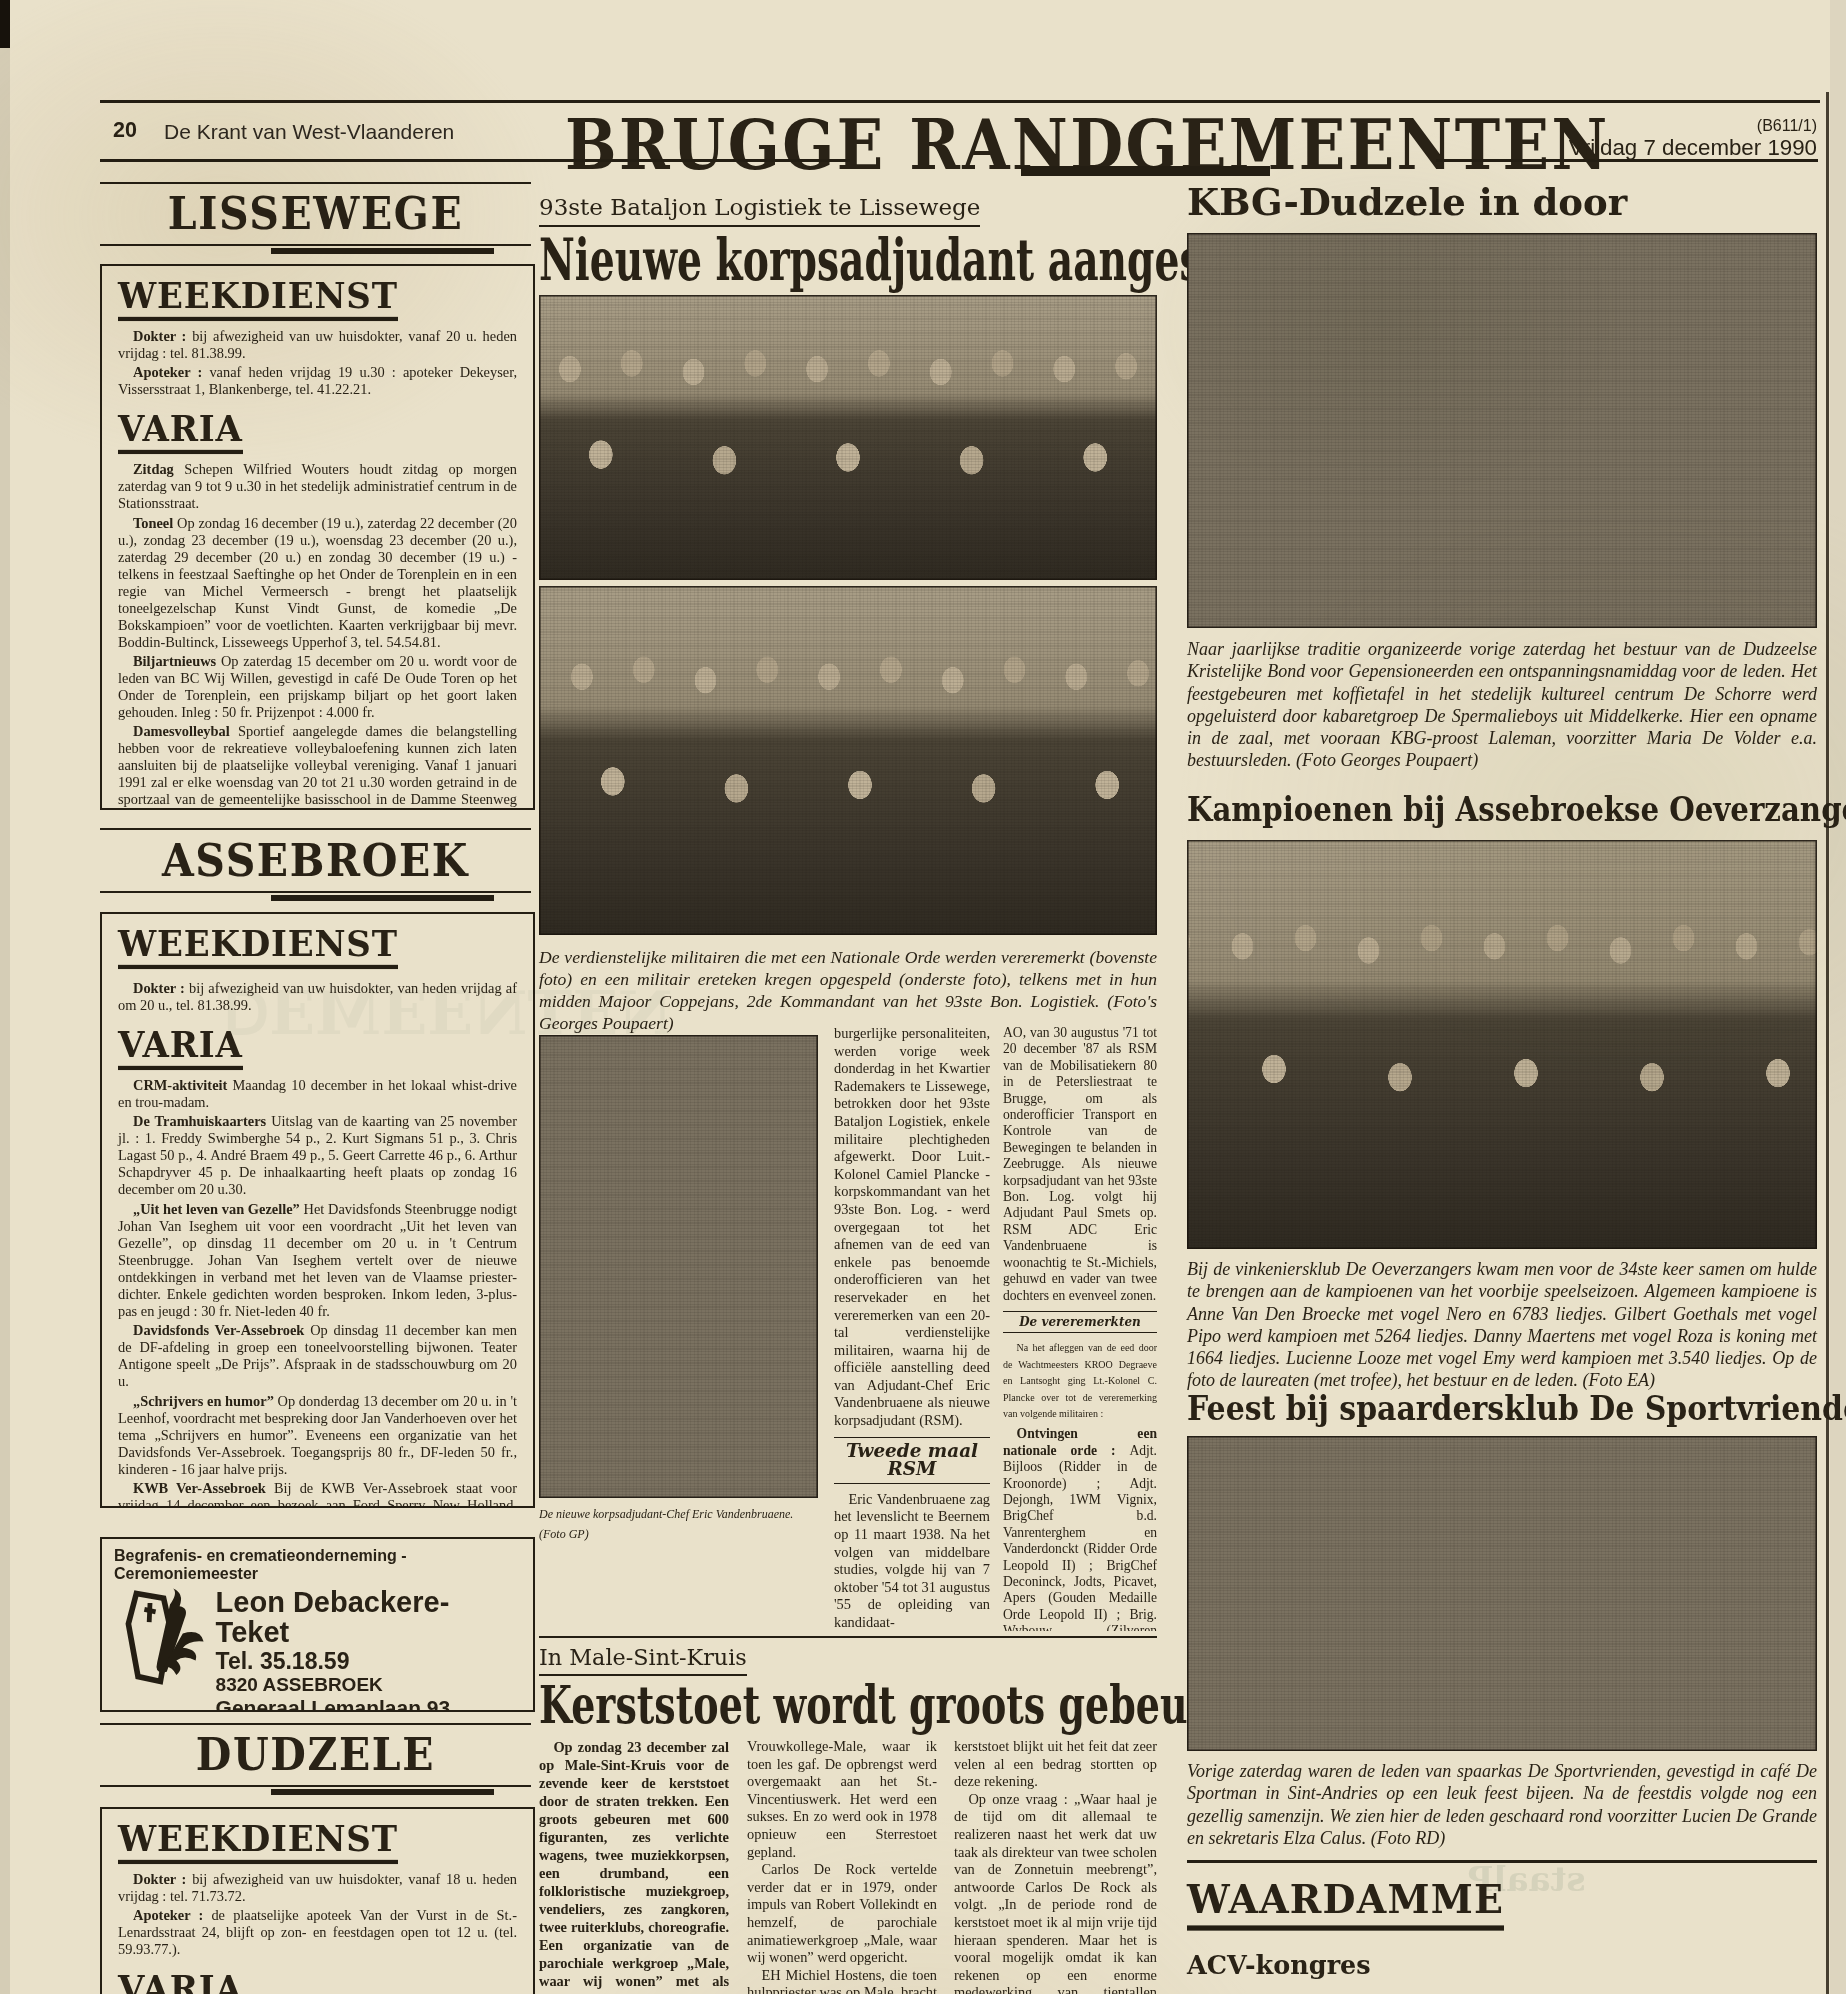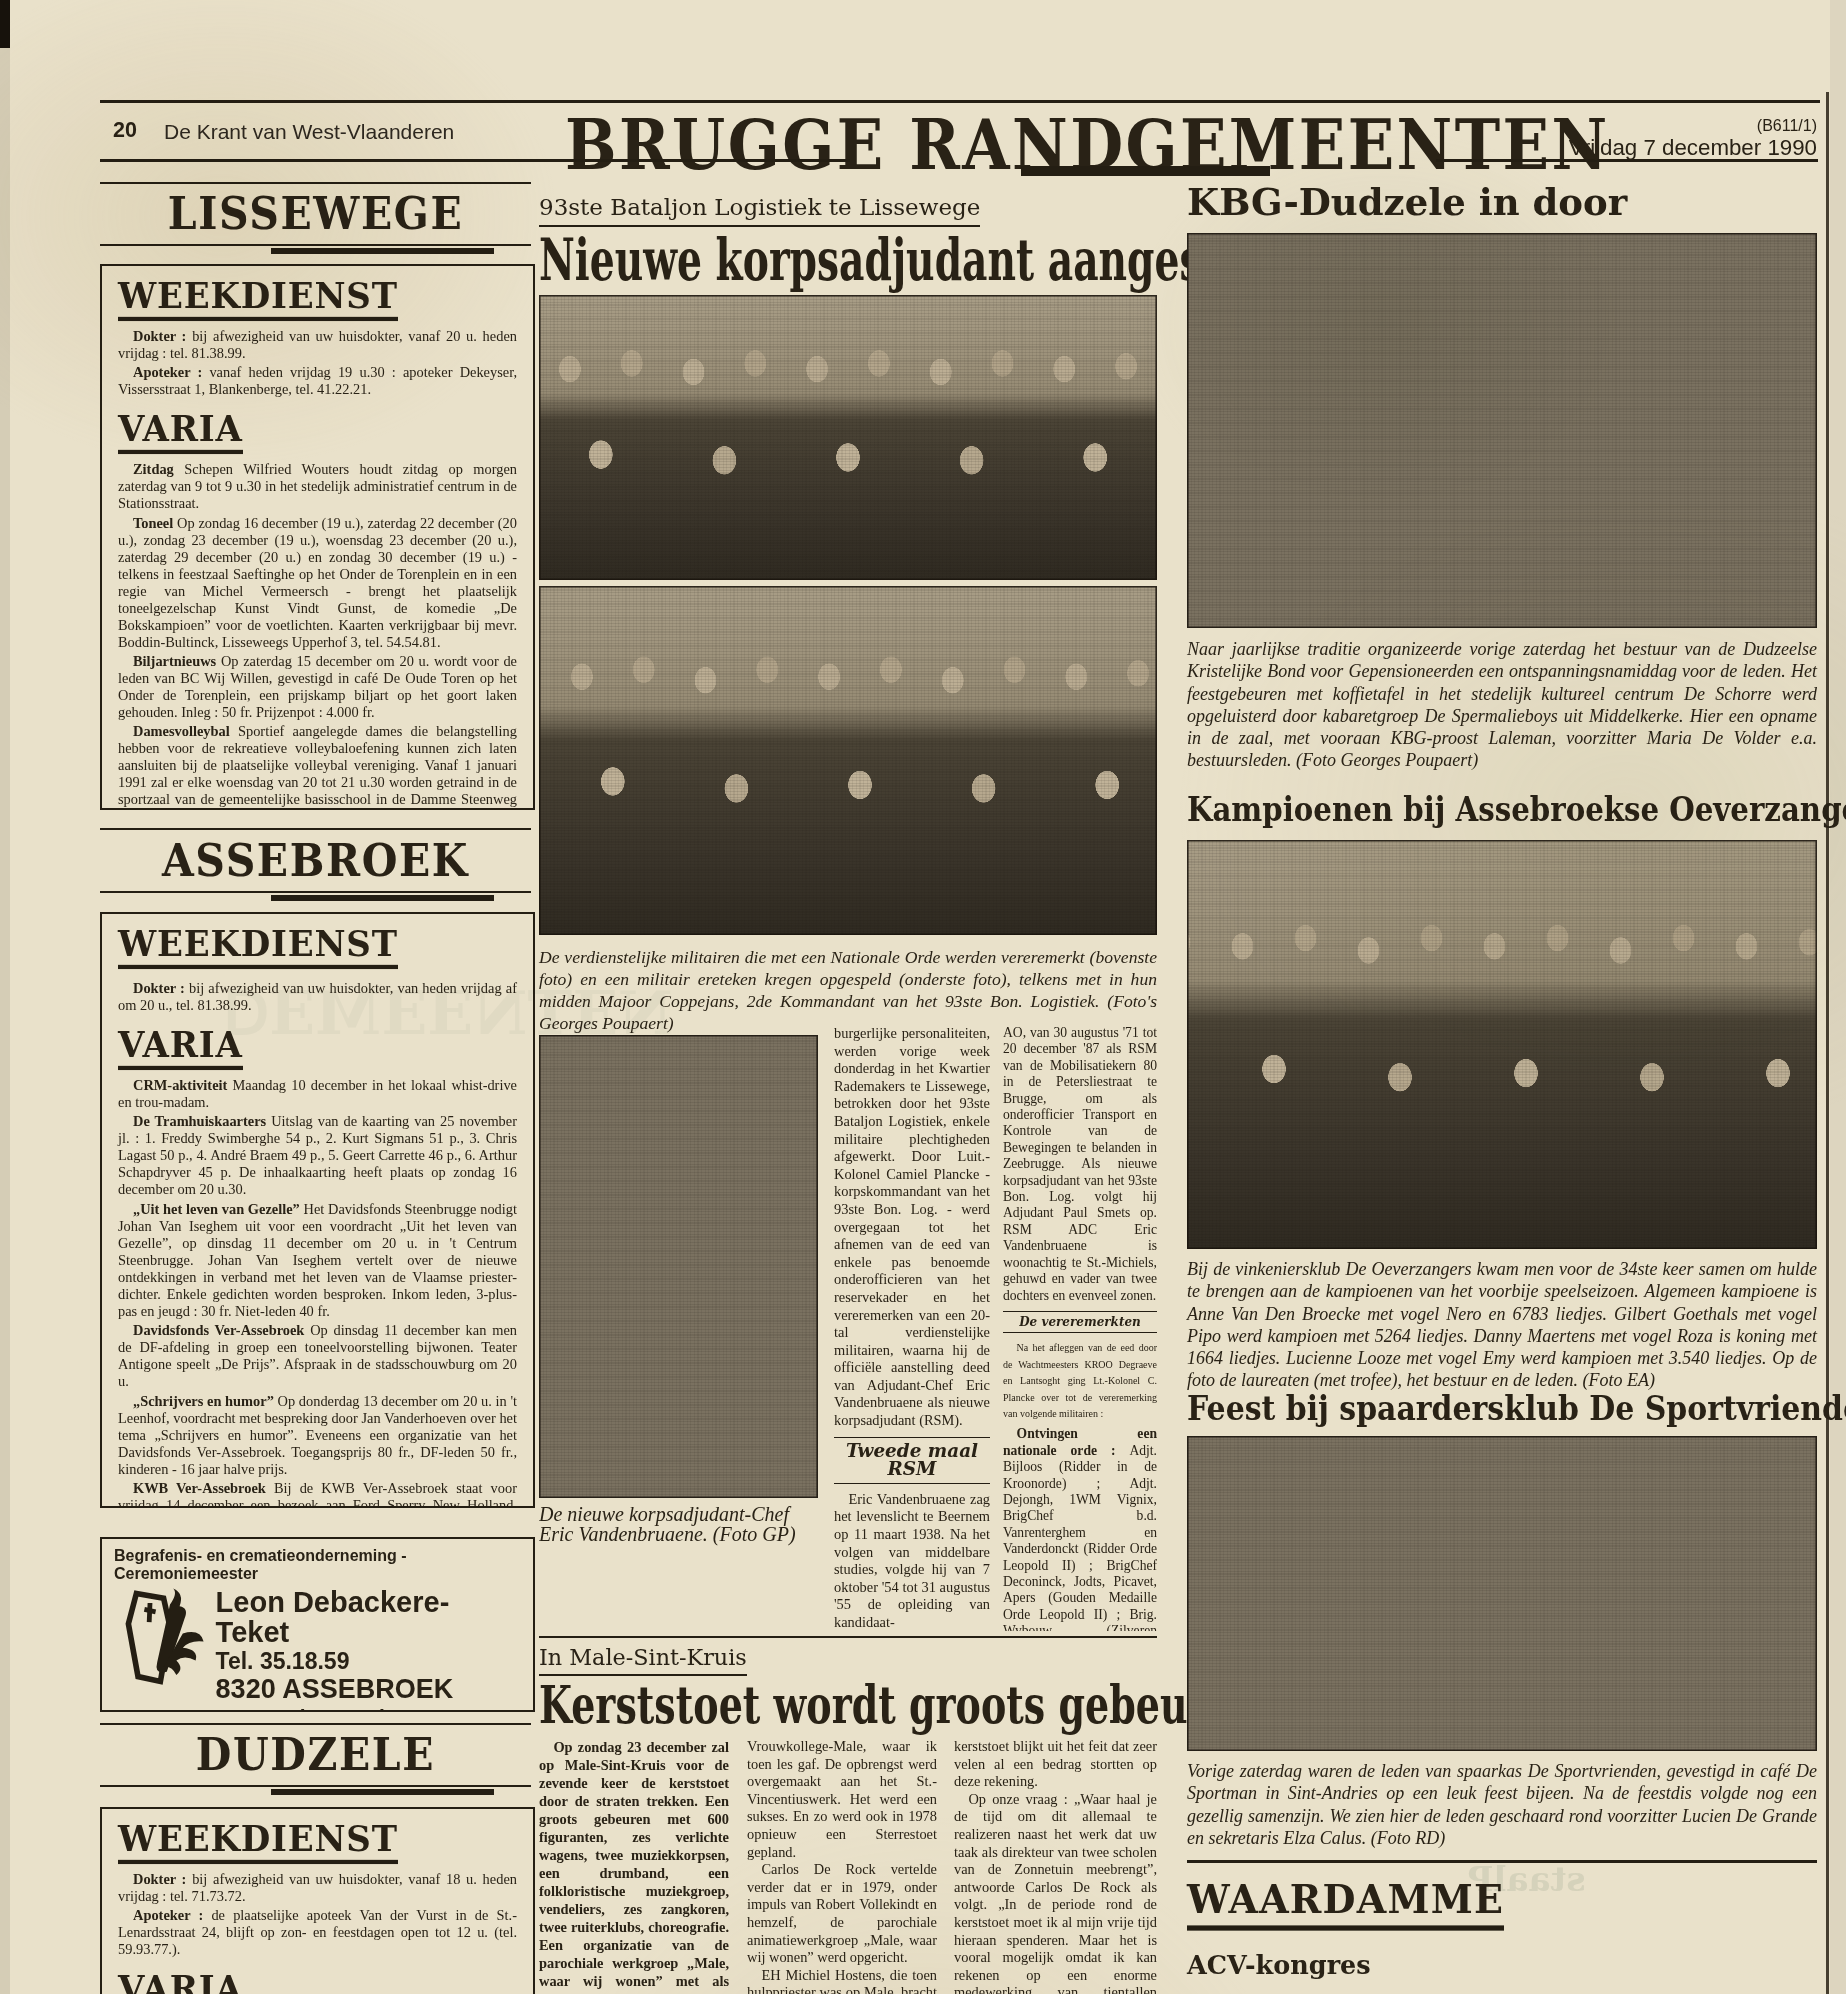--- a/index.html
+++ b/index.html
@@ -149,21 +149,21 @@
             <polygon points="28,8 62,14 70,50 58,118 30,112 18,46" fill="none" stroke="#241e13" stroke-width="7"></polygon>
             <line x1="38" y1="28" x2="52" y2="31" stroke="#241e13" stroke-width="6"></line>
             <line x1="45" y1="20" x2="44" y2="44" stroke="#241e13" stroke-width="6"></line>
             <path d="M70,22 q10,-14 4,-20 q14,6 8,22 q12,2 6,16 l-22,66 q-16,4 -12,-12 z" fill="#241e13"></path>
             <path d="M86,58 q22,-6 26,10 q-18,-2 -26,8 q20,2 16,16 q-14,-8 -24,0 q10,10 0,18 q-6,-12 -16,-10" fill="#241e13"></path>
           </svg>
         </div>
         <div style="margin-left:9.6px;">
           <div class="adline" style="font-size:29px;line-height:1.05;">Leon Debackere-Teket</div>
           <div class="adline" style="font-size:23px;line-height:1.15;">Tel. 35.18.59</div>
-          <div class="adline" style="font-size:27px;line-height:1.15;">8320 ASSEBROEK</div>
+          <div class="adline" style="font-size:19px;line-height:1.15;">8320 ASSEBROEK</div>
           <div class="adline" style="font-size:21px;line-height:1.15;">Generaal Lemanlaan 93</div>
         </div>
       </div>
       <div class="sans" style="font-size:17.6px;margin-top:2.4px;">Vervoer binnen- en buitenland met eigen lijkwagen.</div>
 
     </div>
   </div>
 
   <div class="rule" style="left:100px;top:1723px;width:431px;height:2.4px;"></div>
   <div class="abs townhead" style="left:100px;top:1729px;width:431px;font-size:41px;">DUDZELE</div>
@@ -184,21 +184,21 @@
 
   <div class="abs ser" style="left:539px;top:194px;font-size:23px;border-bottom:2.8px solid #241e13;padding-bottom:4.8px;">93ste Bataljon Logistiek te Lissewege</div>
   <div class="abs bighead" style="left:539px;top:226px;font-size:53px;transform:scaleX(0.74) scaleY(1.08);">Nieuwe korpsadjudant aangesteld</div>
 
   <div class="ph ph-crowd abs" style="left:539px;top:295px;width:618px;height:285px;"></div>
   <div class="ph ph-crowd abs" style="left:539px;top:586px;width:618px;height:349px;background-position:12px 0;"></div>
   <div class="abs cap just" style="left:539px;top:946px;width:618px;font-size:17.6px;line-height:22px;">De verdienstelijke militairen die met een Nationale Orde werden vereremerkt (bovenste foto) en een militair ereteken kregen opgespeld (onderste foto), telkens met in hun midden Majoor Coppejans, 2de Kommandant van het 93ste Bon. Logistiek. (Foto's Georges Poupaert)</div>
 
   <div class="abs clip" style="left:539px;top:1025px;width:279px;height:606px;">
     <div class="ph ph-officer" style="position:relative;margin-top:9.6px;width:279px;height:463px;"></div>
-    <p class="cap" style="margin:6.4px 0 0 0;font-size:20px;line-height:20px;">De nieuwe korpsadjudant-Chef Eric Vandenbruaene. (Foto GP)</p>
+    <p class="cap" style="margin:6.4px 0 0 0;font-size:12px;line-height:20px;">De nieuwe korpsadjudant-Chef Eric Vandenbruaene. (Foto GP)</p>
   </div>
 
   <div class="abs clip" style="left:834px;top:1025px;width:156px;height:606px;">
     <p class="just" style="margin:0;font-size:14.4px;line-height:17.6px;">burgerlijke personaliteiten, werden vorige week donderdag in het Kwartier Rademakers te Lissewege, betrokken door het 93ste Bataljon Logistiek, enkele militaire plechtigheden afgewerkt. Door Luit.-Kolonel Camiel Plancke - korpskommandant van het 93ste Bon. Log. - werd overgegaan tot het afnemen van de eed van enkele pas benoemde onderofficieren van het reservekader en het vereremerken van een 20-tal verdienstelijke militairen, waarna hij de officiële aanstelling deed van Adjudant-Chef Eric Vandenbruaene als nieuwe korpsadjudant (RSM).</p>
     <div class="subhd" style="font-size:18.4px;">Tweede maal RSM</div>
     <p class="just" style="margin:0;font-size:14.4px;line-height:17.6px;text-indent:14.4px;">Eric Vandenbruaene zag het levenslicht te Beernem op 11 maart 1938. Na het volgen van middelbare studies, volgde hij van 7 oktober '54 tot 31 augustus '55 de opleiding van kandidaat-beroepsonderofficier aan de School voor Onderofficieren te Zedelgem, vervolgens - van 1 september '55 tot 30 juni '56 - speciale kursussen 'bevoorrading' aan de Kartiermeesterschool te Heverlee (Leuven). Zijn benoeming tot Wachtmeester kreeg hij op 1 juli '56 en werd tevens aangeduid als onderrichter aan diezelfde Kwartiermeesterschool. Vanaf 25 oktober is hij dan in verschillende andere eenheden terug te vinden als o.m. : sekretaris bij SGE-SE-</p>
   </div>
 
   <div class="abs clip" style="left:1003px;top:1025px;width:154px;height:606px;">
     <p class="just" style="margin:0;font-size:13.6px;line-height:16.4px;">AO, van 30 augustus '71 tot 20 december '87 als RSM van de Mobilisatiekern 80 in de Petersliestraat te Brugge, om als onderofficier Transport en Kontrole van de Bewegingen te belanden in Zeebrugge. Als nieuwe korpsadjudant van het 93ste Bon. Log. volgt hij Adjudant Paul Smets op. RSM ADC Eric Vandenbruaene is woonachtig te St.-Michiels, gehuwd en vader van twee dochters en evenveel zonen.</p>

